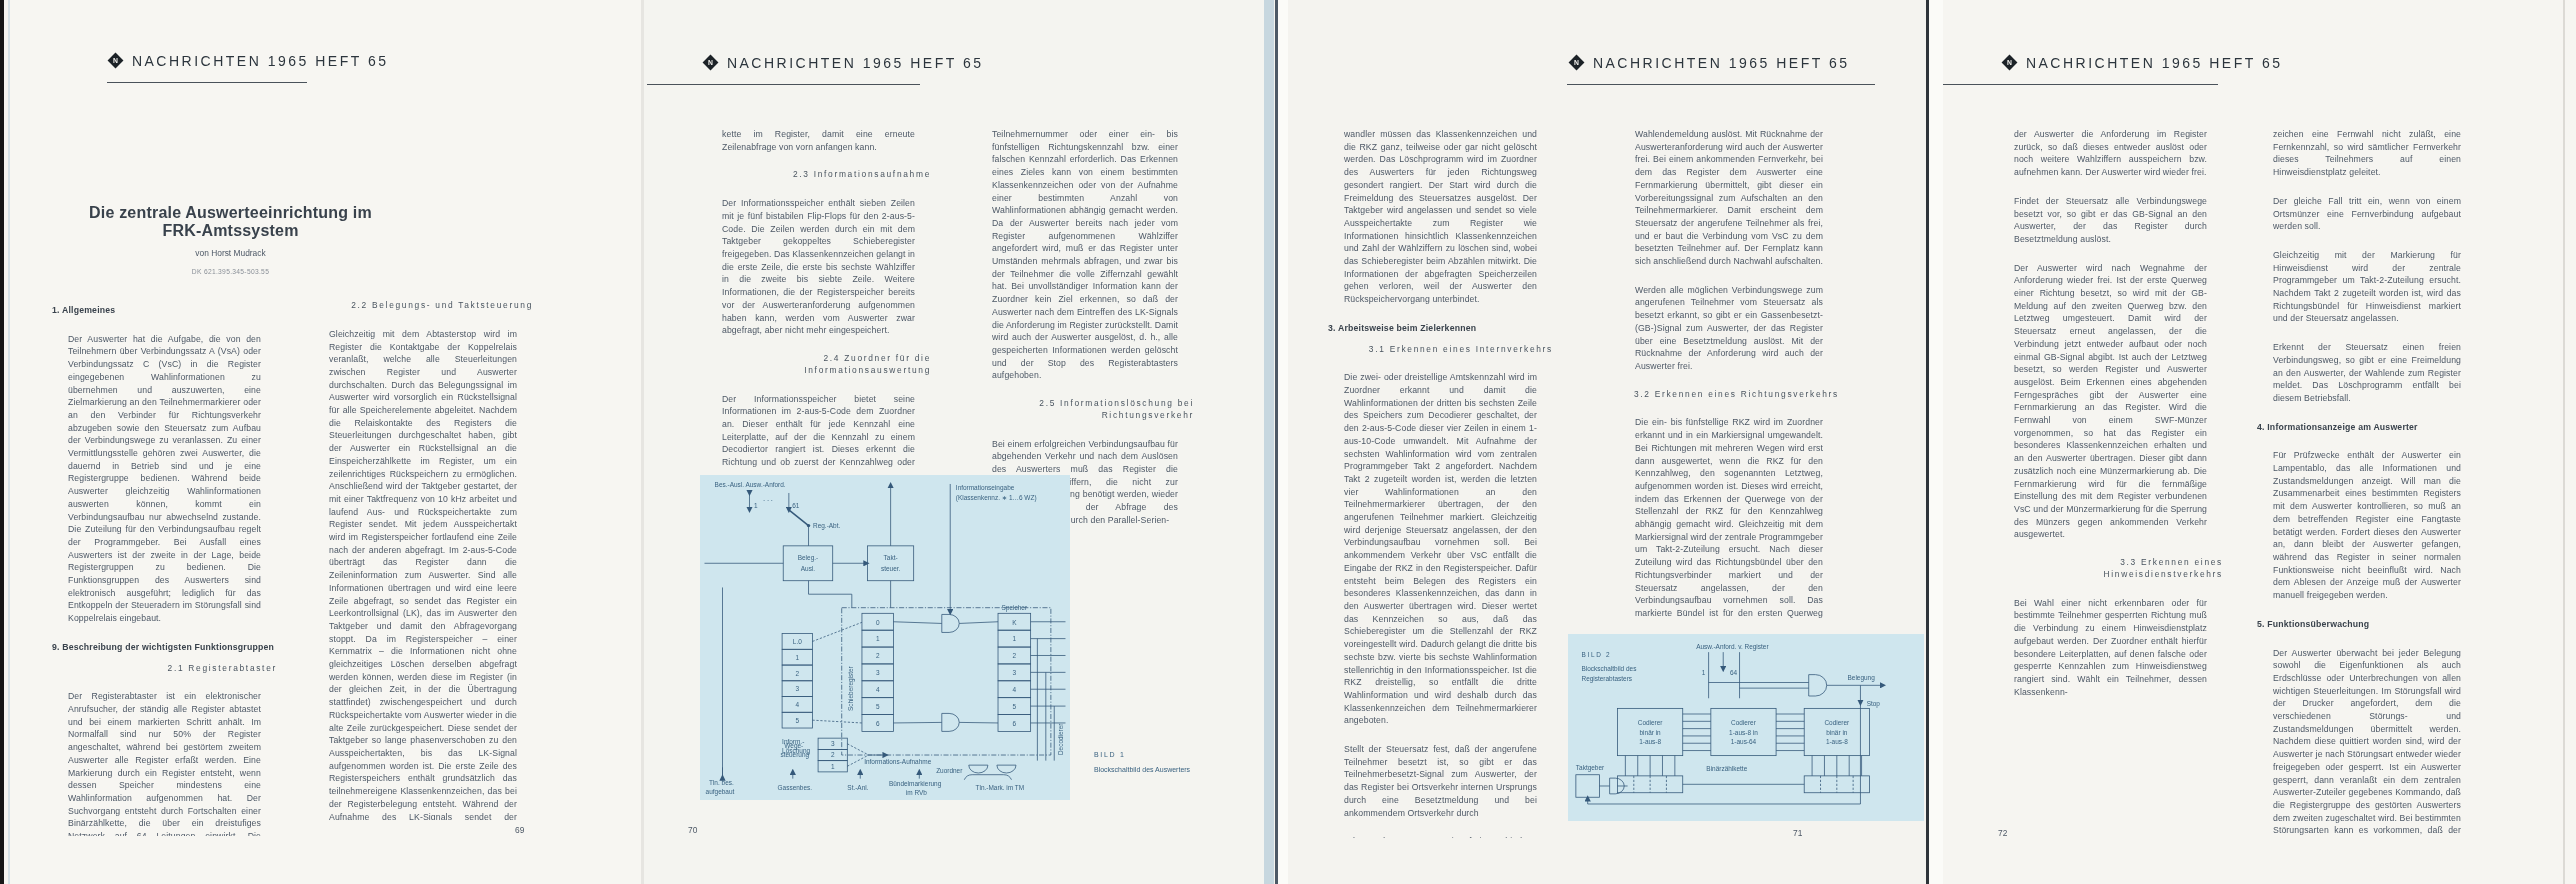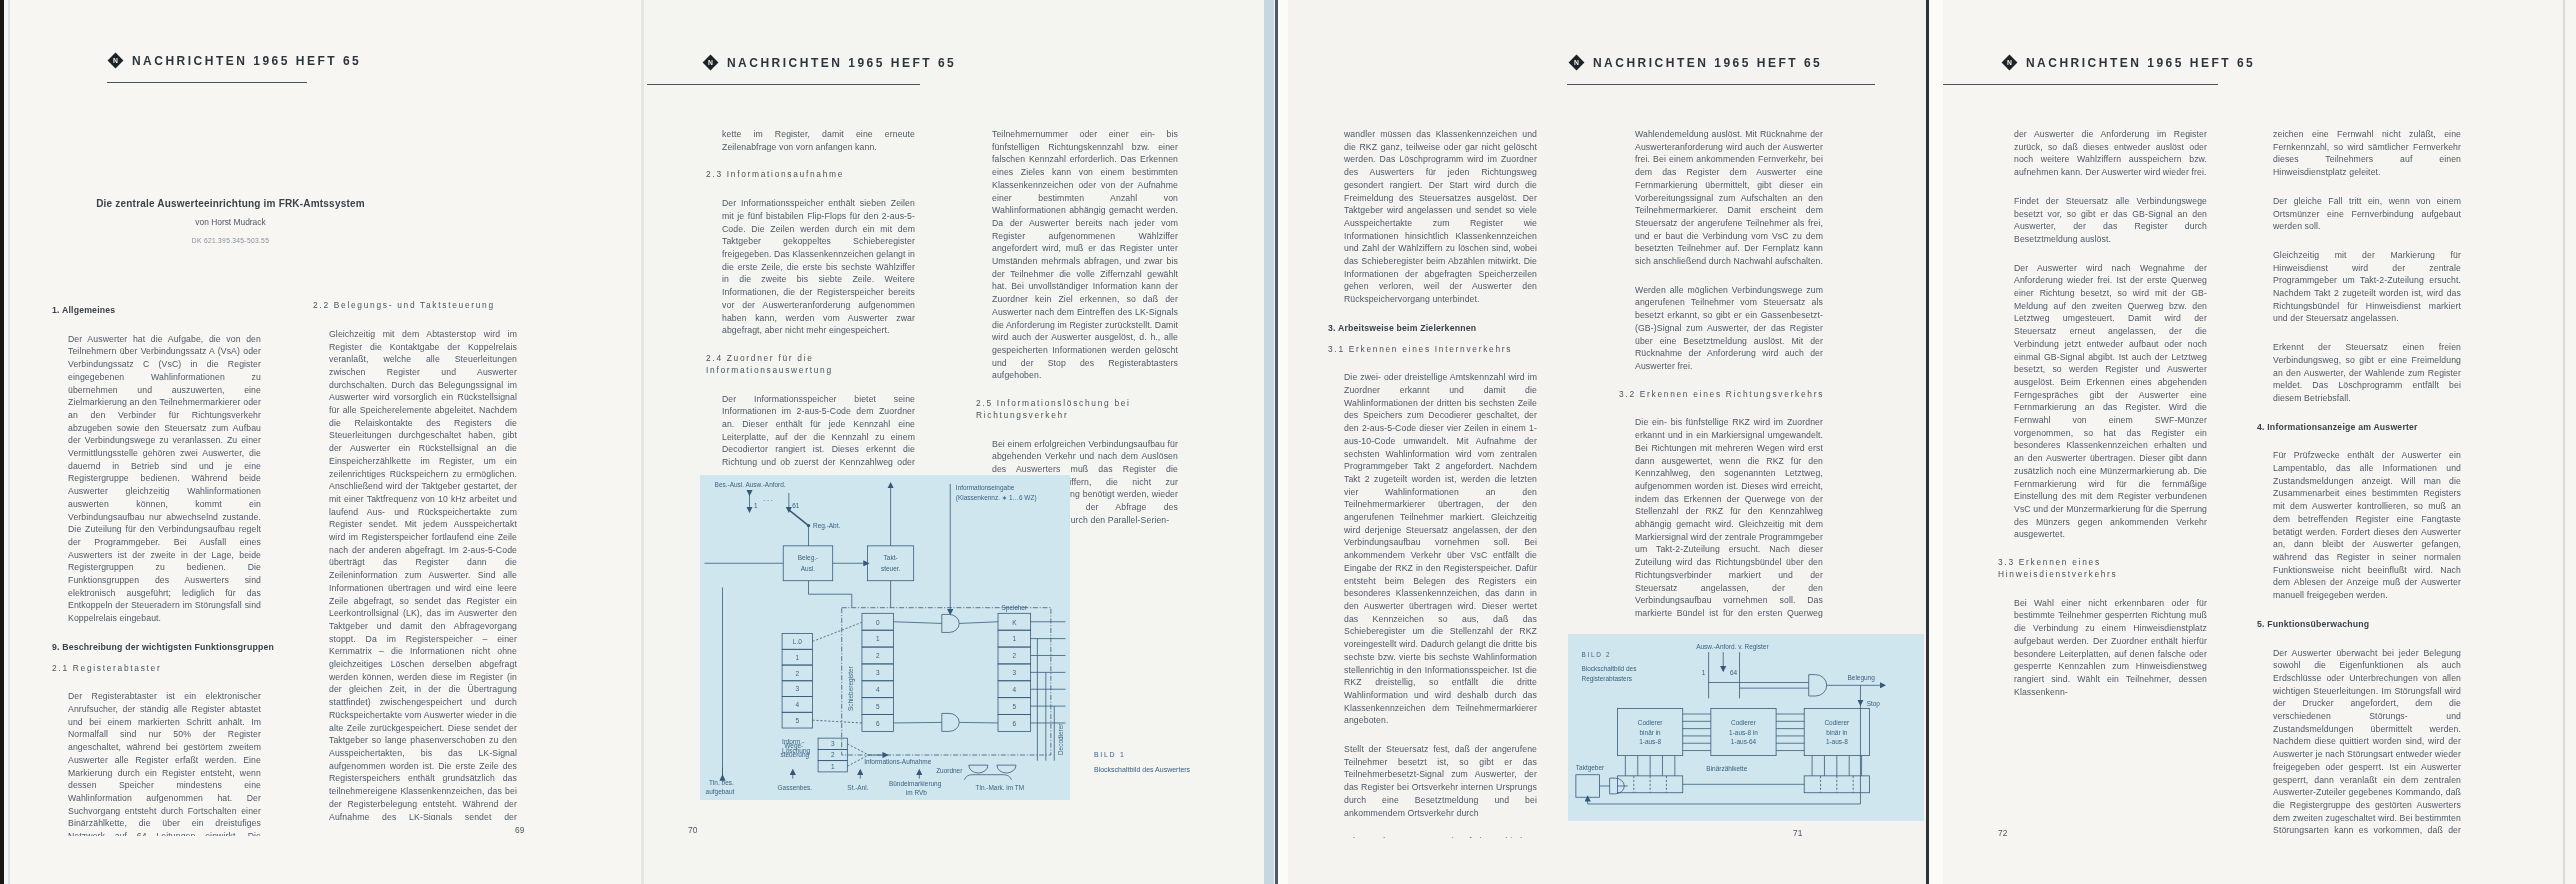--- a/index.html
+++ b/index.html
@@ -19,34 +19,34 @@
   .sep12{position:absolute;left:641px;top:0;width:2.8px;height:884px;background:#e6e5e1;}
   .band23a{position:absolute;left:1264px;top:0;width:10px;height:884px;background:#bccfdb;opacity:.8;}
   .band23b{position:absolute;left:1275px;top:0;width:3.4px;height:884px;background:#4d5966;}
   .gap23{position:absolute;left:1278px;top:0;width:10px;height:884px;background:#fbfbf8;}
   .line34{position:absolute;left:1926px;top:0;width:3.4px;height:884px;background:#2e343a;}
   .gap34{position:absolute;left:1929px;top:0;width:13.5px;height:884px;background:#fbfbf8;}
   .edge4r{position:absolute;left:2563px;top:0;width:2.2px;height:884px;background:#dcdad5;}
 
   .masthead{position:absolute;display:flex;align-items:center;gap:7.9px;}
   .masthead .mh-text{
-    font-size:12px;font-weight:bold;letter-spacing:2.5px;color:#2c353d;white-space:nowrap;text-align:center;
+    font-size:14px;font-weight:normal;letter-spacing:2.5px;color:#2c353d;white-space:nowrap;text-align:center;
   }
   .rule{position:absolute;height:1.1px;background:#4a525a;}
 
   .titleblock{position:absolute;text-align:center;color:#39424c;}
-  .titleblock h1{font-size:10px;margin:0;font-weight:bold;letter-spacing:0.2px;}
+  .titleblock h1{font-size:16px;margin:6px;font-weight:bold;letter-spacing:0.2px;}
   .titleblock .author{font-size:8.4px;color:#4d5866;margin-top:7.9px;}
   .titleblock .dk{font-size:6.7px;color:#8a9098;margin-top:10px;letter-spacing:0.3px;}
 
   .col{position:absolute;overflow:hidden;color:#4d5866;font-size:8.7px;line-height:12.7px;
        text-align:justify;letter-spacing:0.1px;}
   .col p.bp{margin:16px;}
   .col .bh{font-weight:bold;color:#39424c;margin:10px 0 4.5px;text-align:left;letter-spacing:0.2px;}
-  .col .bs{color:#49545f;margin:9px 0 4.5px;text-align:left;letter-spacing:1.7px;font-size:8.4px;line-height:11.8px;}
+  .col .bs{color:#49545f;margin:9px 0 4.5px;text-align:right;letter-spacing:1.7px;font-size:8.4px;line-height:11.8px;}
   .col > :first-child{margin-top:0;}
 
   .pagenum{position:absolute;font-size:8.4px;color:#4d5866;}
 
   .figure{position:absolute;background:#cfe6ee;}
   .figcap{position:absolute;color:#3a6280;font-size:7px;line-height:11.2px;}
   .figcap .capid{letter-spacing:1.7px;margin-bottom:3.4px;}
 
   svg text{fill:#3a6280;font-size:11.5px;font-family:"Liberation Sans",sans-serif;}
   svg .ctr{text-anchor:middle;}

